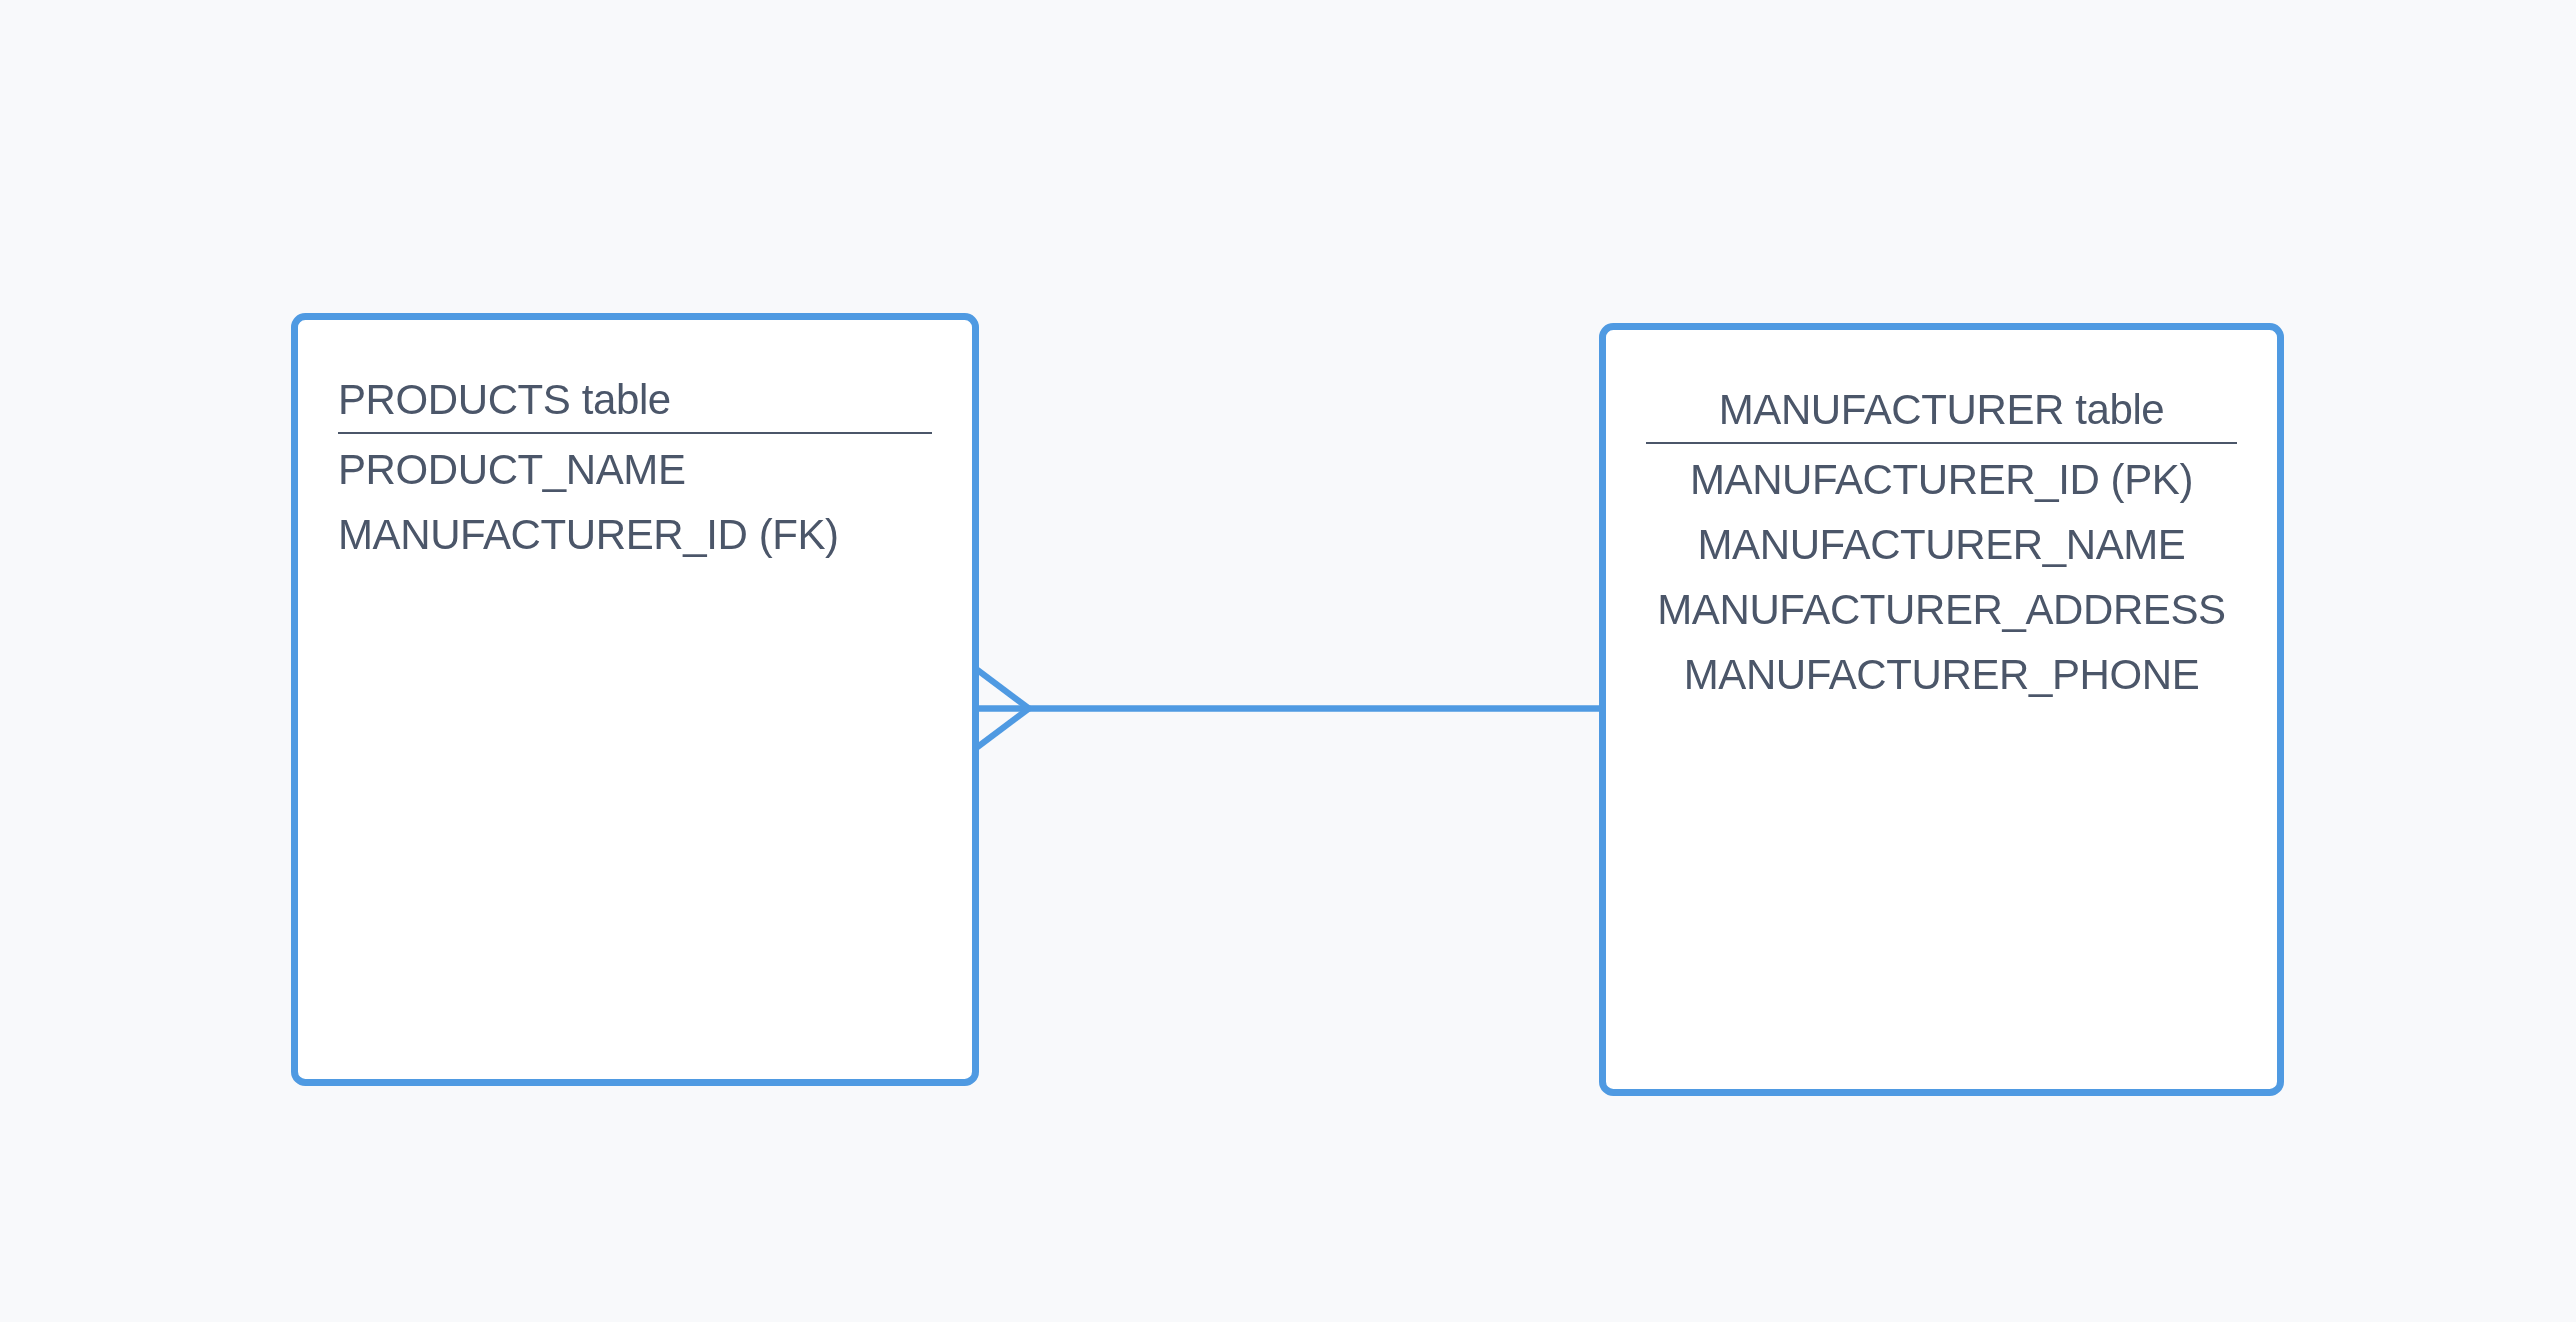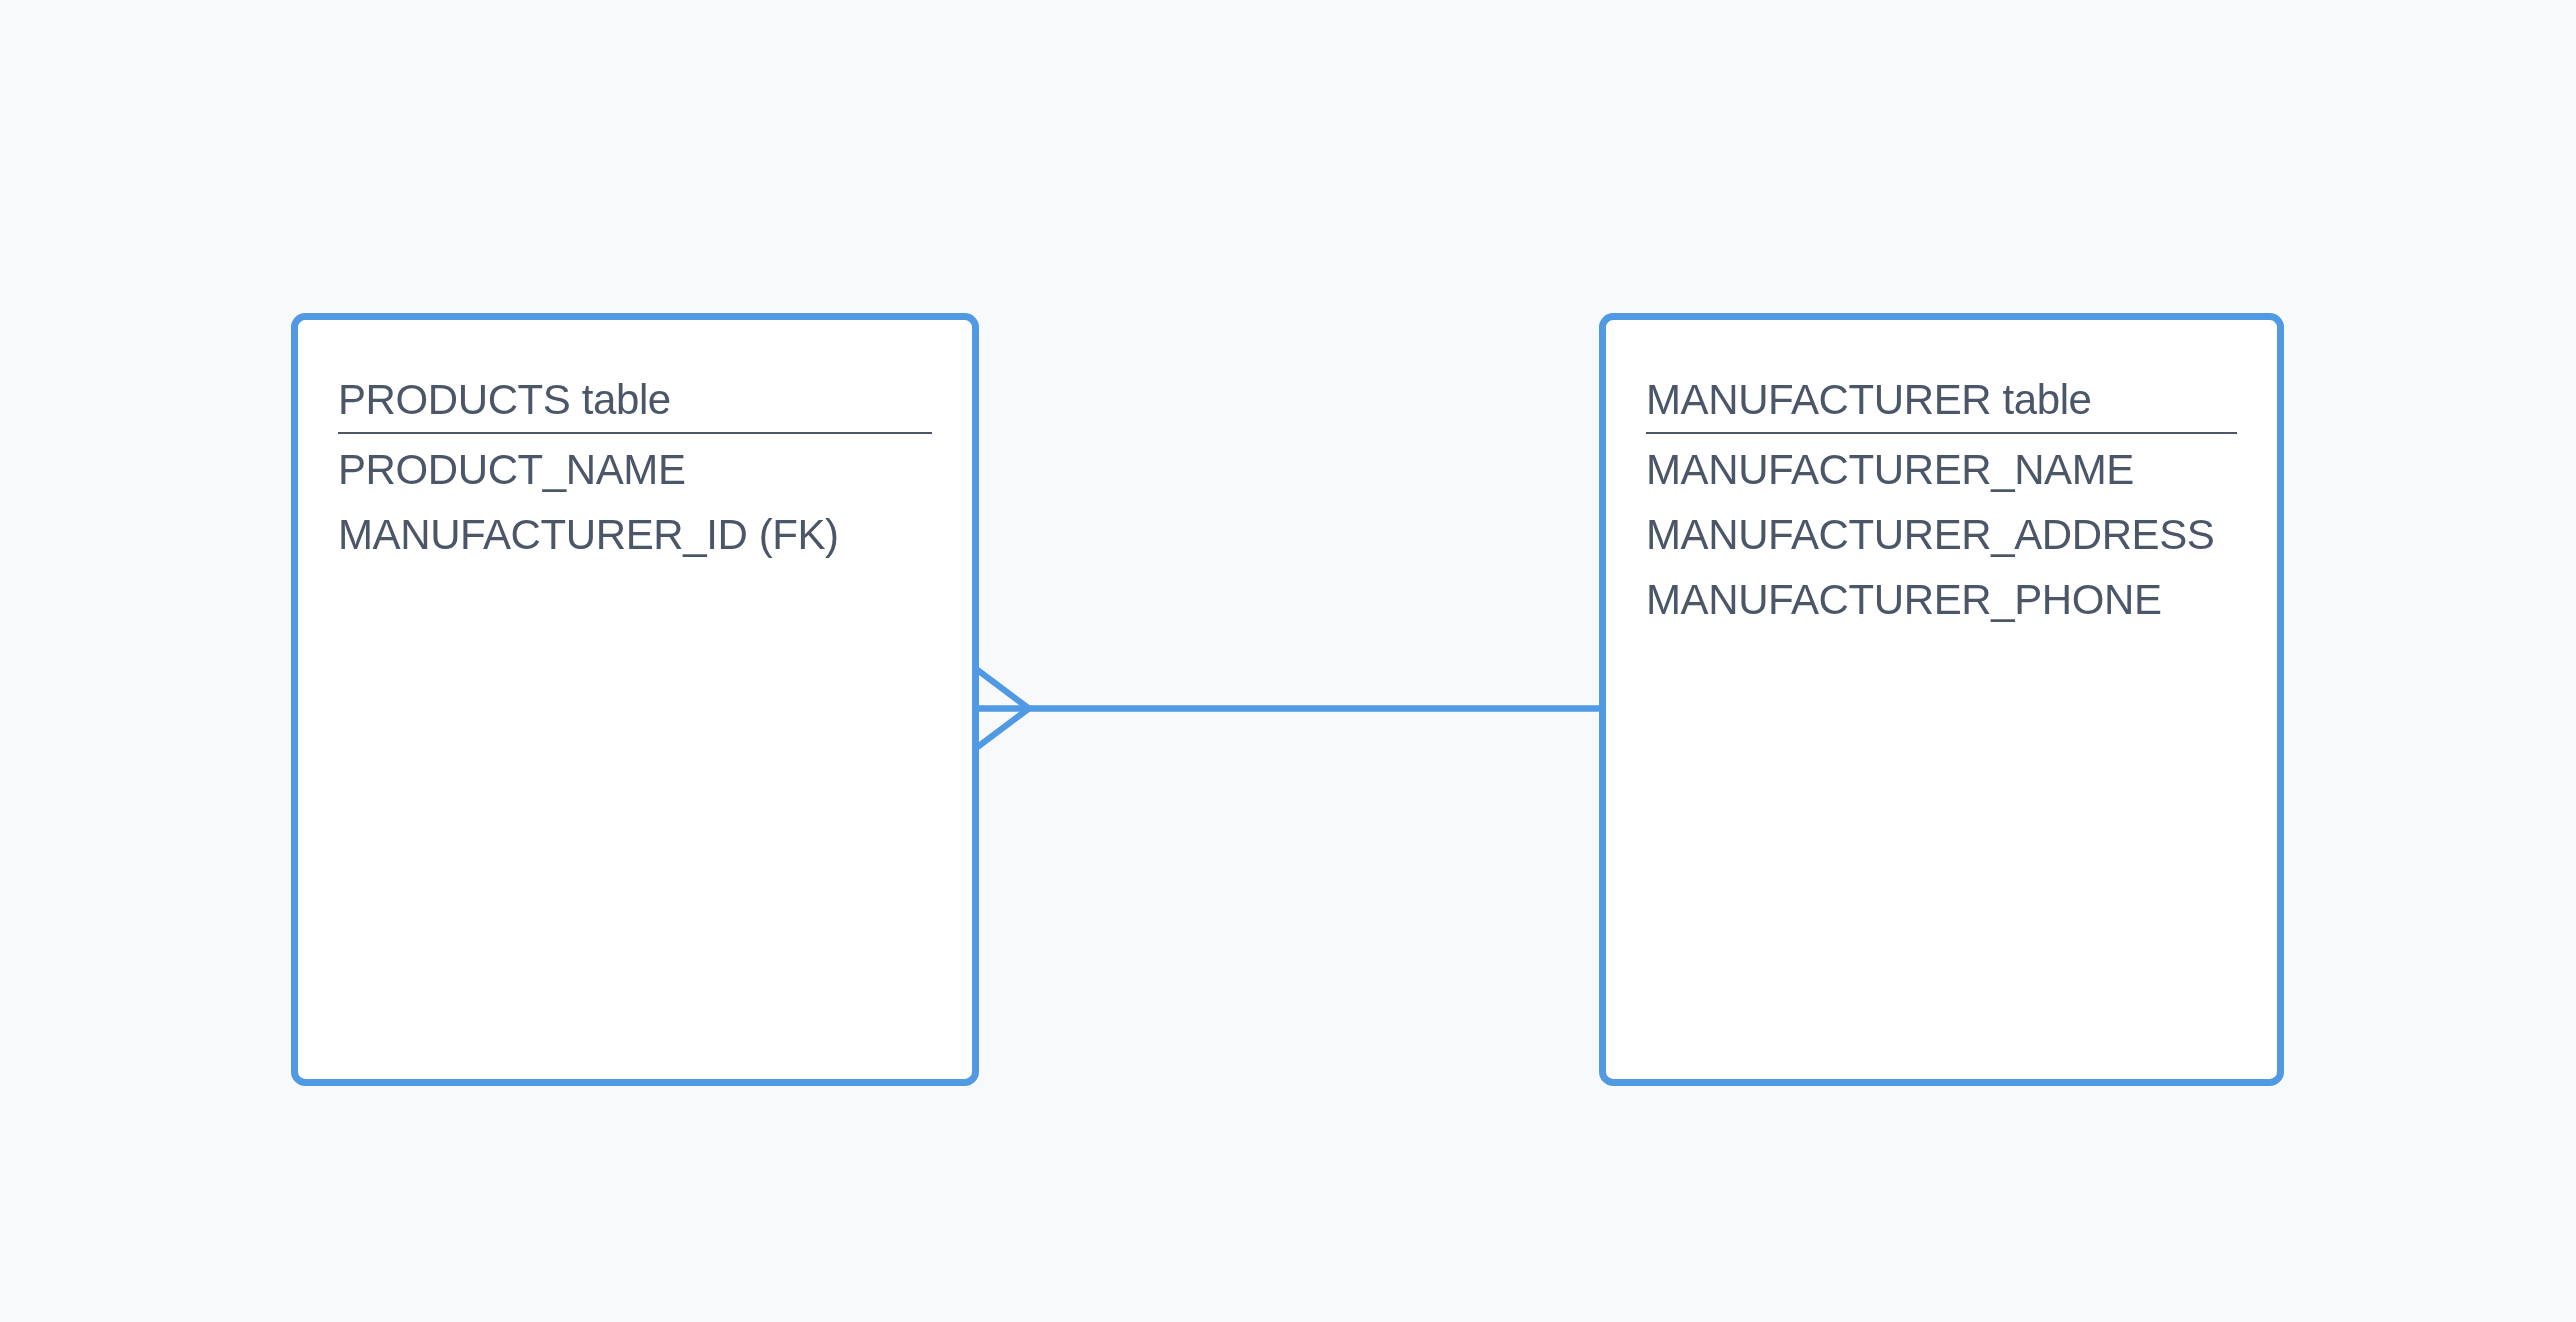--- a/index.html
+++ b/index.html
@@ -36,23 +36,24 @@
 
   #entity-products {
     left: 291px;
     top: 272px;
     width: 688px;
     height: 773px;
   }
 
   #entity-manufacturer {
     left: 1599px;
-    top: 272px;
+    top: 282px;
     width: 685px;
     height: 773px;
+    text-align: center;
   }
 
   .entity-inner {
     position: absolute;
     left: 40px;
     top: 59px;
     right: 40px;
   }
 
   .entity-title {
@@ -114,20 +115,21 @@
         <li class="entity-field">PRODUCT_NAME</li>
         <li class="entity-field">MANUFACTURER_ID (FK)</li>
       </ul>
     </div>
   </div>
 
   <div class="entity" id="entity-manufacturer">
     <div class="entity-inner">
       <div class="entity-title">MANUFACTURER table</div>
       <ul class="entity-fields">
+        <li class="entity-field">MANUFACTURER_ID (PK)</li>
         <li class="entity-field">MANUFACTURER_NAME</li>
         <li class="entity-field">MANUFACTURER_ADDRESS</li>
         <li class="entity-field">MANUFACTURER_PHONE</li>
       </ul>
     </div>
   </div>
 
 </div>
 
 

